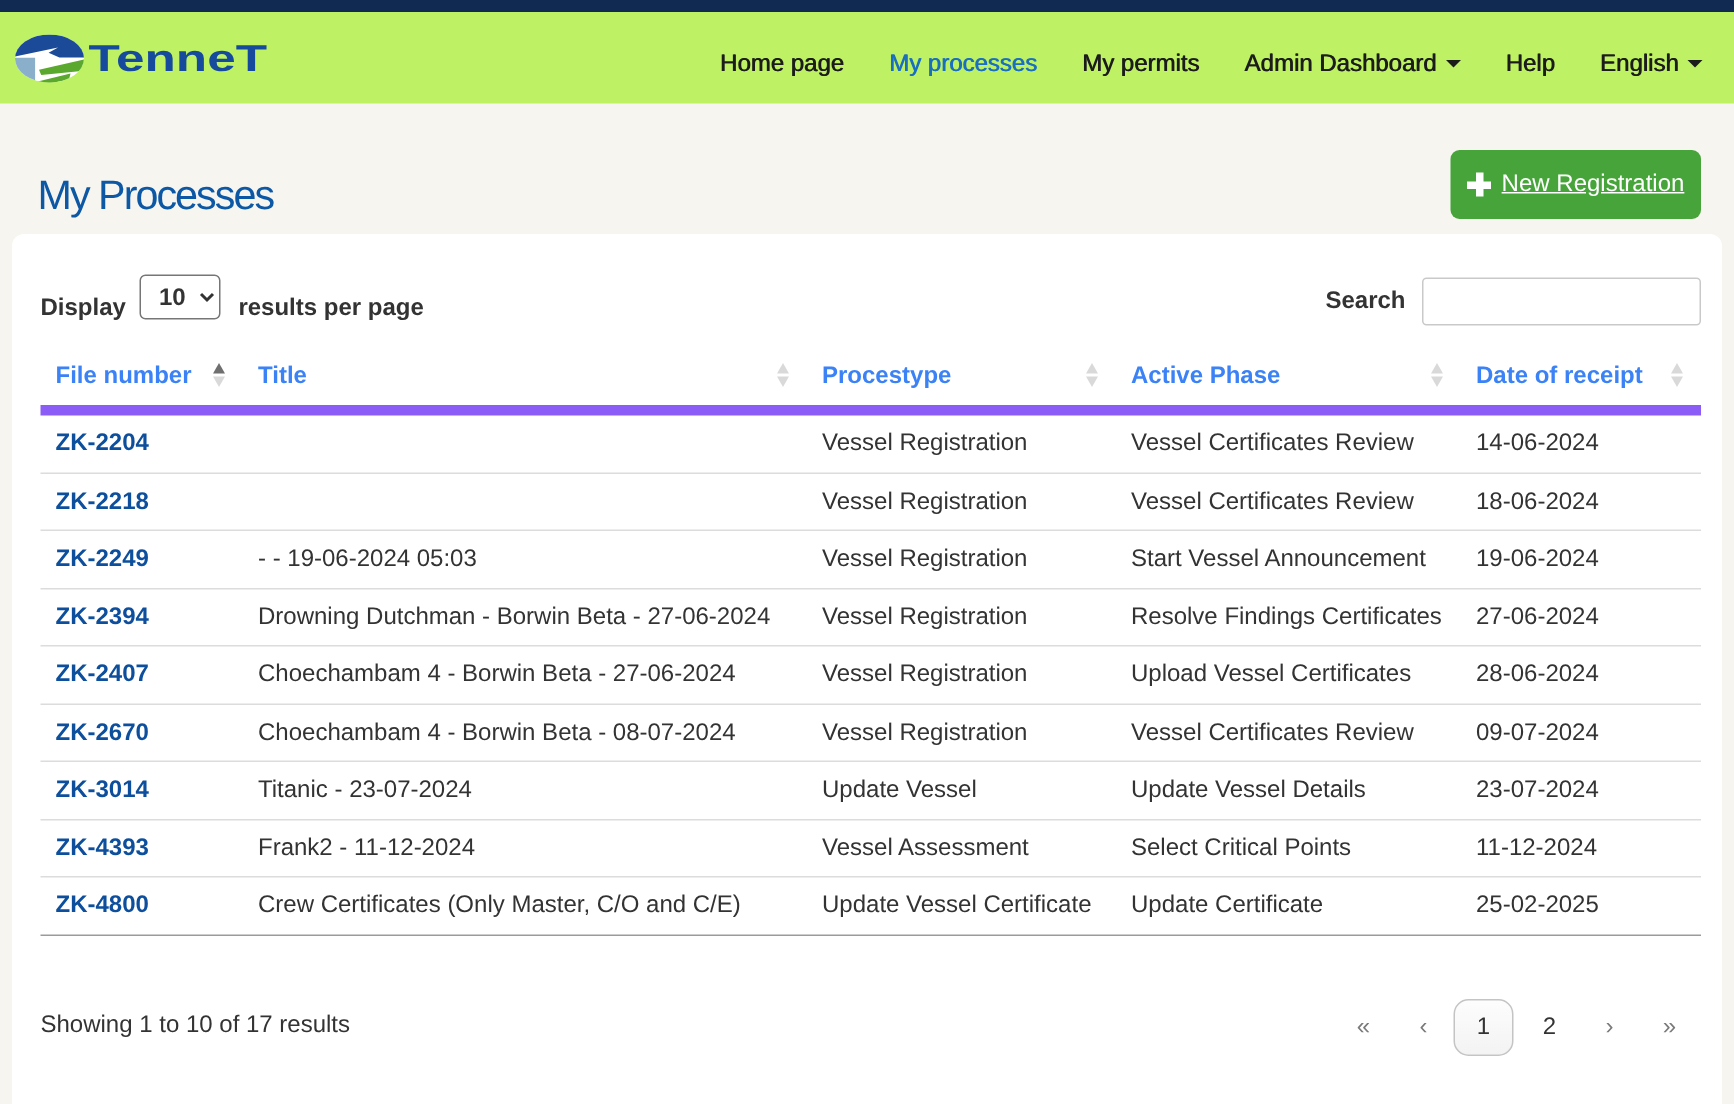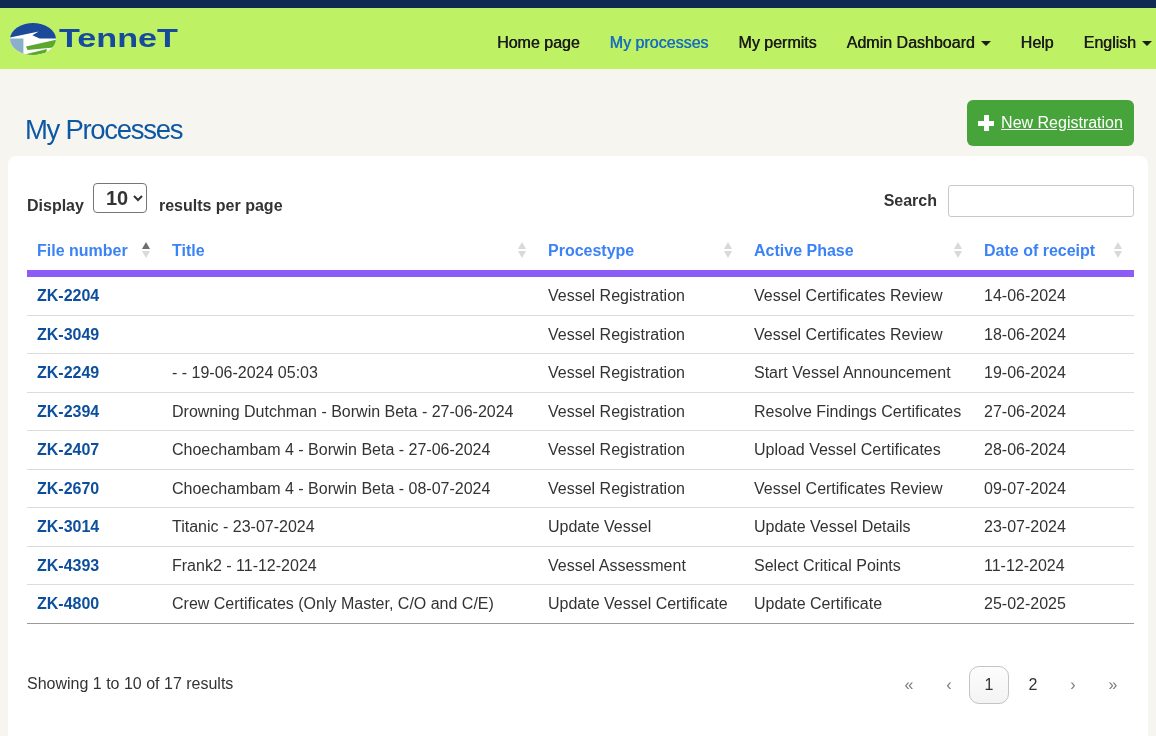--- a/index.html
+++ b/index.html
@@ -9,21 +9,21 @@
     font-family: "Liberation Sans", sans-serif;
     background: #f6f5f0;
     color: #333;
     font-size: 16px;
     position: relative;
   }
   .topbar { height: 8px; background: #102a52; }
   .header { height: 61px; background: #bef264; position: relative; }
   .logo { position: absolute; left: 10px; top: 15px; }
   .nav {
-    position: absolute; right: 4px; top: 4px; height: 61px;
+    position: absolute; right: 21px; top: 4px; height: 61px;
     display: flex; align-items: center; gap: 30px;
     font-size: 16px;
   }
   .nav a { color: #1c1c1c; text-decoration: none; white-space: nowrap; text-shadow: 0.5px 0 0 currentColor; }
   .nav a.active { color: #1a6fbf; }
   .caret { display: inline-block; width: 0; height: 0; border-left: 5px solid transparent; border-right: 5px solid transparent; border-top: 5px solid #1c1c1c; margin-left: 6px; vertical-align: 2px; }
   h1 { position: absolute; left: 25px; top: 114px; font-size: 27.5px; font-weight: 400; color: #0d58a4; letter-spacing: -1.3px; }
   .btn-new {
     position: absolute; right: 22px; top: 100px;
     width: 167px; height: 46px;
@@ -34,21 +34,21 @@
   .plus { position: relative; width: 16px; height: 16px; }
   .plus:before { content:""; position:absolute; left:0; top:5.5px; width:16px; height:5px; background:#fff; }
   .plus:after { content:""; position:absolute; left:5.5px; top:0; width:5px; height:16px; background:#fff; }
   .card {
     position: absolute; left: 8px; top: 156px; width: 1140px; height: 714px;
     background: #fff; border-radius: 8px;
   }
   .display-row { position: absolute; left: 19px; top: 27px; display: flex; align-items: center; font-weight: 700; font-size: 16px; color: #333; }
   .display-row select {
     margin: 0 12px 16px 9px; width: 54px; height: 30px;
-    font-family: "Liberation Sans", sans-serif; font-size: 20px; font-weight: 700;
+    font-family: "Liberation Sans", sans-serif; font-size: 16px; font-weight: 700;
     border: 1px solid #767676; border-radius: 4px; background: #fff; padding-left: 8px; color: #333;
   }
   .search-row { position: absolute; right: 14px; top: 29px; display: flex; align-items: center; }
   .search-row label { font-weight: 700; font-size: 16px; margin-right: 11px; }
   .search-row input { width: 186px; height: 32px; border: 1px solid #c9c9c9; border-radius: 3px; }
   table { position: absolute; left: 19px; top: 79px; border-collapse: collapse; width: 1107px; table-layout: fixed; font-size: 16px; }
   th { text-align: left; font-weight: 700; color: #3b82f6; padding: 6px 10px 10px 10px; line-height: 19px; border-bottom: 7px solid #8b5cf6; position: relative; font-size: 16px; }
   td { padding: 8.25px 10px; line-height: 21px; border-bottom: 1px solid #dcdcdc; color: #333; }
   tr:last-child td { border-bottom: 1px solid #9b9b9b; }
   td.fn a { color: #0d4f9c; font-weight: 700; text-decoration: none; }
@@ -142,21 +142,21 @@
       </thead>
       <tbody>
         <tr>
           <td class="fn"><a href="#">ZK-2204</a></td>
           <td></td>
           <td>Vessel Registration</td>
           <td>Vessel Certificates Review</td>
           <td>14-06-2024</td>
         </tr>
         <tr>
-          <td class="fn"><a href="#">ZK-3049</a></td>
+          <td class="fn"><a href="#">ZK-2218</a></td>
           <td></td>
           <td>Vessel Registration</td>
           <td>Vessel Certificates Review</td>
           <td>18-06-2024</td>
         </tr>
         <tr>
           <td class="fn"><a href="#">ZK-2249</a></td>
           <td>- - 19-06-2024 05:03</td>
           <td>Vessel Registration</td>
           <td>Start Vessel Announcement</td>

